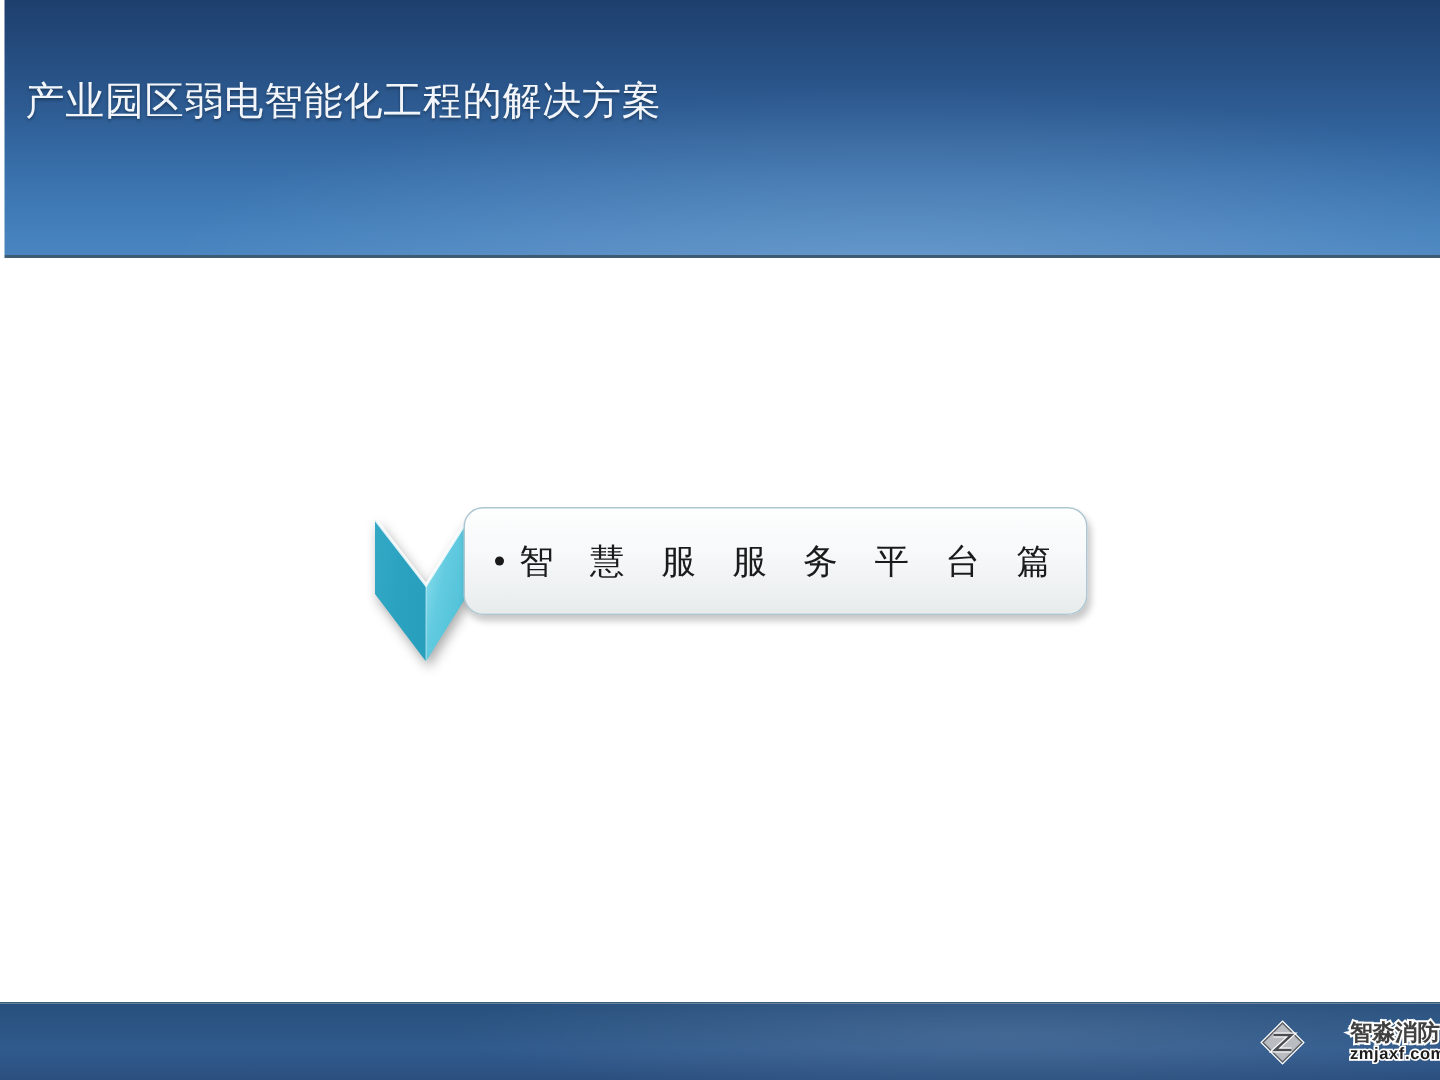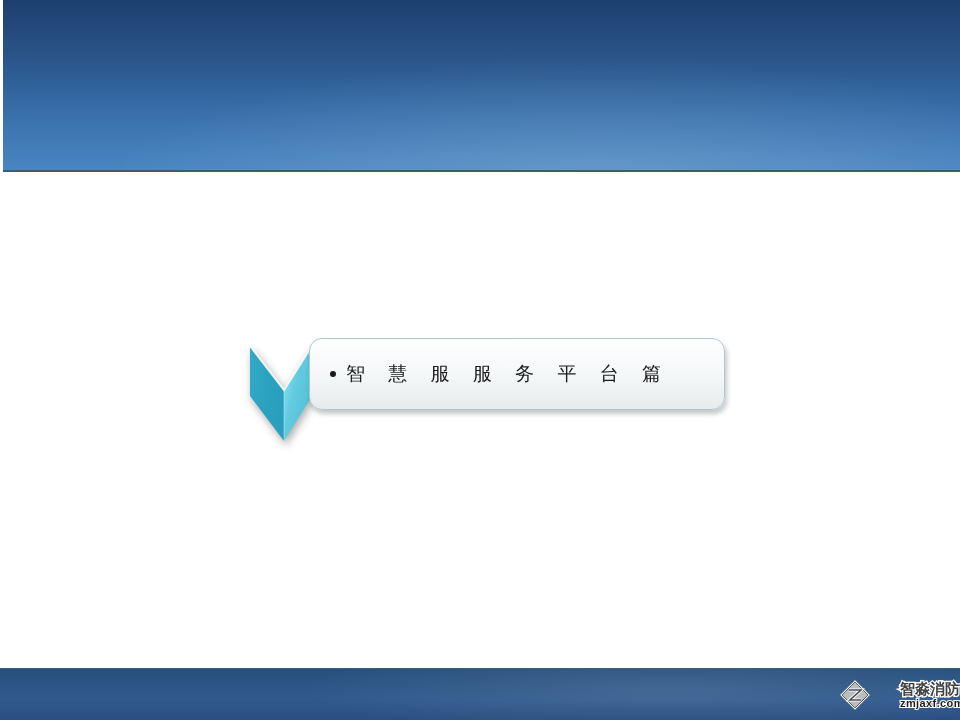--- a/index.html
+++ b/index.html
@@ -109,21 +109,21 @@
   }
   .callout-bullet {
     width: 6px;
     height: 6px;
     border-radius: 50%;
     background: #1a1a1a;
     margin-right: 10px;
     flex: 0 0 auto;
   }
   .callout-text {
-    font-size: 19px;
+    font-size: 23px;
     color: #1b1b1b;
     letter-spacing: 9px;
     line-height: 30px;
   }
 
   
   .footer-band {
     position: absolute;
     left: 0px;
     top: 668px;
@@ -192,20 +192,21 @@
     margin-left: 28px;
   }
 </style>
 </head>
 <body>
 
 <div class="slide">
 
   <div class="header-band">
     <div class="header-sheen"></div>
+    <div class="header-title">产业园区弱电智能化工程的解决方案</div>
   </div>
 
   <div class="callout">
 
     <svg class="callout-chevron" viewBox="0 0 78 104">
       <defs>
         <linearGradient id="chevLeft" x1="0" y1="0" x2="1" y2="0.4">
           <stop offset="0%" stop-color="#34a9c6"></stop>
           <stop offset="55%" stop-color="#2ba3c0"></stop>
           <stop offset="100%" stop-color="#28a0bd"></stop>

